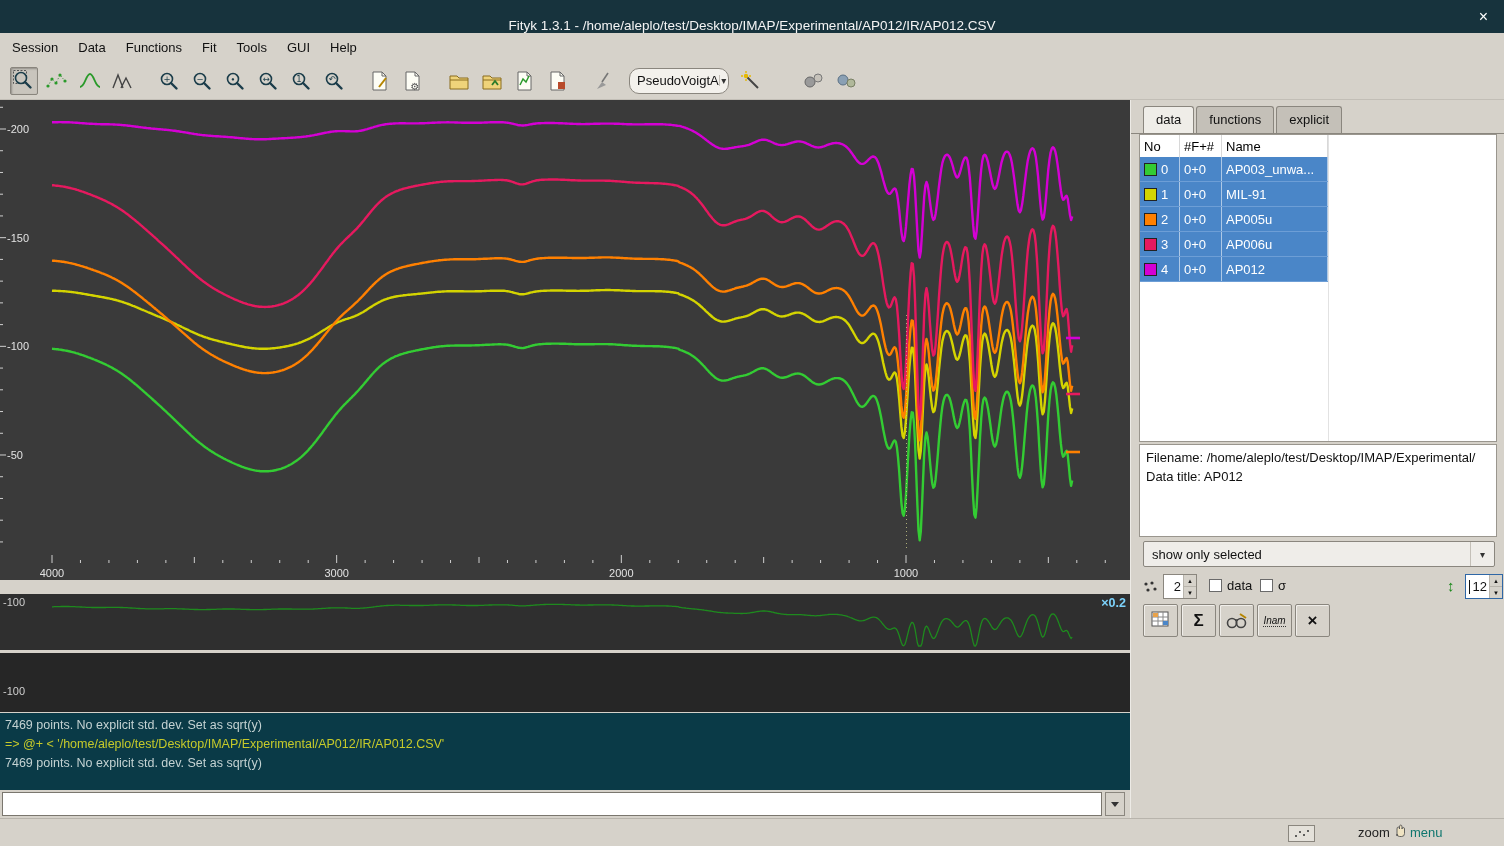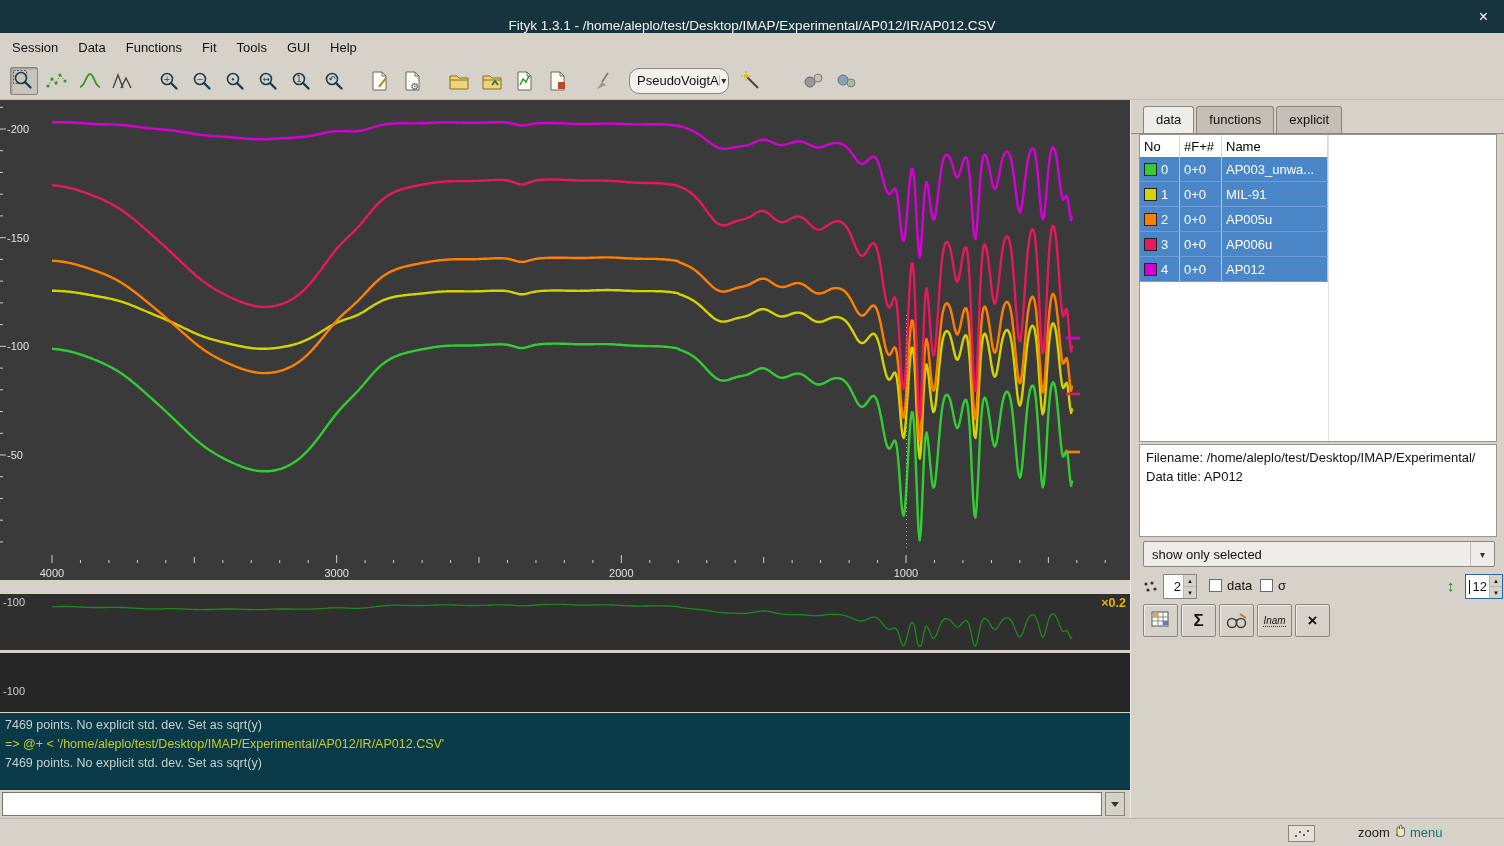--- a/index.html
+++ b/index.html
@@ -19,21 +19,21 @@
   .tsep.wide{width:30px}
   .combo{height:26px;width:100px;border:1px solid #8a867e;background:#f3f1ec;border-radius:10px;display:flex;align-items:center;margin:0 8px 0 6px}
   .combo-label{flex:1;padding-left:7px;white-space:nowrap}
   .combo-arrow{width:20px;text-align:center;color:#333;border-left:1px solid #c4c0b8;font-size:10px}
 
   .plot{position:absolute;left:0;top:100px;width:1130px;height:480px;background:#3a3a3a;overflow:hidden}
   .aux1{position:absolute;left:0;top:594px;width:1130px;height:56px;background:#2f2f2f;overflow:hidden}
   .aux2{position:absolute;left:0;top:653px;width:1130px;height:59px;background:#262626;overflow:hidden}
   .aux-ylabel{position:absolute;left:3px;top:2px;font-size:11px;color:#cfcfcf}
   .aux2-ylabel{position:absolute;left:3px;top:32px;font-size:11px;color:#cfcfcf}
-  .aux-scale{position:absolute;right:4px;top:2px;font-size:12.5px;font-weight:bold;color:#eab308}
+  .aux-scale{position:absolute;right:4px;top:2px;font-size:12.5px;font-weight:bold;color:#7dd3fc}
 
   .console{position:absolute;left:0;top:713px;width:1130px;height:77px;background:#0a3a47;font-size:12.5px;padding:3px 0 0 5px;line-height:19px;white-space:nowrap;overflow:hidden}
   .console .out{color:#c4d2d2}
   .console .cmd{color:#c6ca2a}
 
   .inputrow{position:absolute;left:0;top:790px;width:1130px;height:28px;background:#d6d2ca;display:flex;align-items:center;padding-left:2px}
   .cmd-input{width:1100px;height:24px;border:1px solid #7a766e;background:#fff;font-size:13px;padding:0 4px;font-family:"Liberation Sans",sans-serif;outline:none}
   .input-btn{width:20px;height:24px;margin-left:3px;background:#d6d2ca;border:1px solid #8a867e;display:flex;align-items:center;justify-content:center}
   .input-btn .tri{width:0;height:0;border-left:4px solid transparent;border-right:4px solid transparent;border-top:5px solid #333}
 

